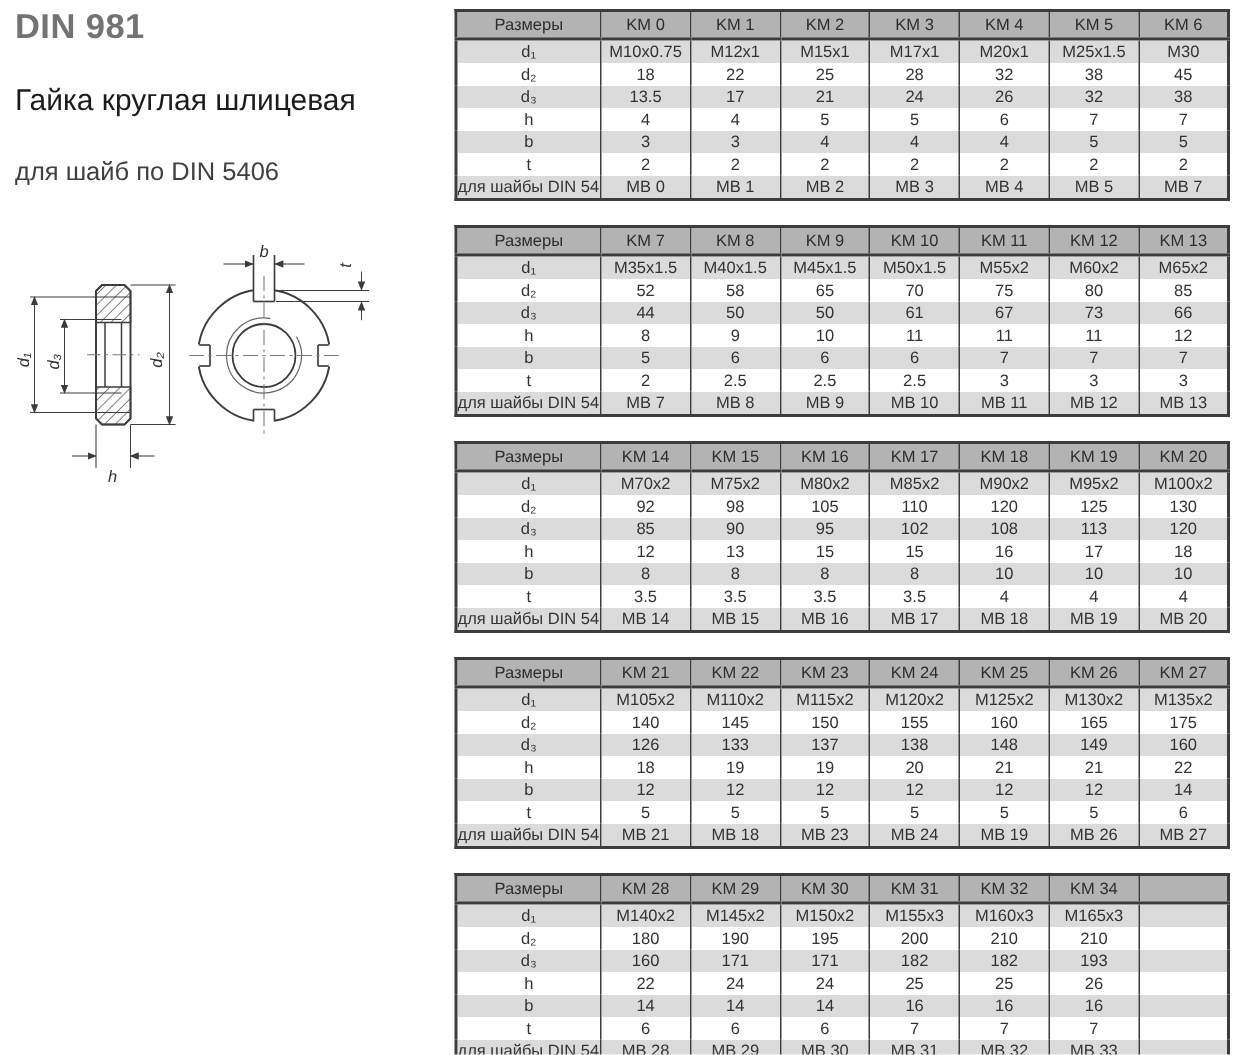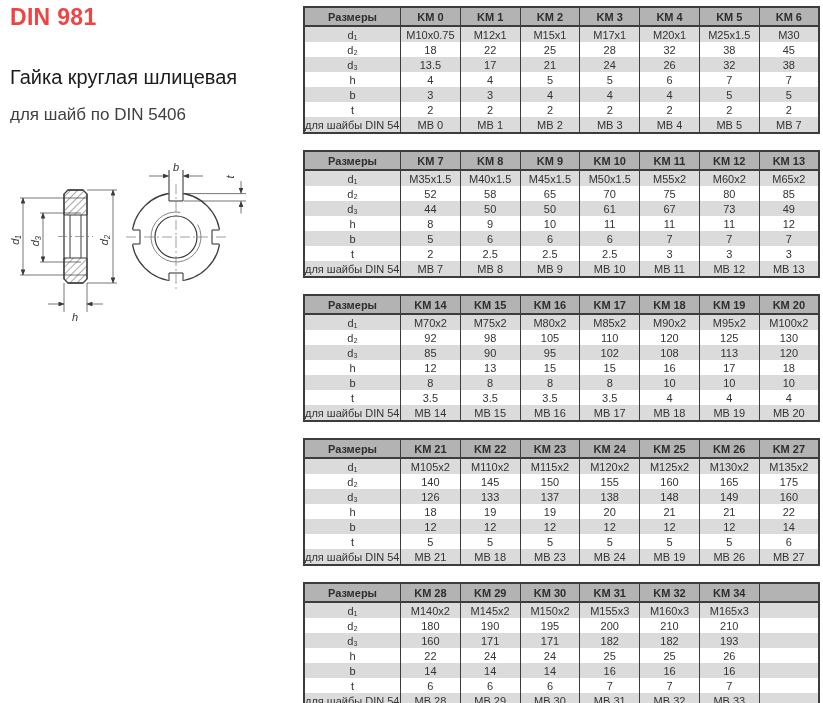--- a/index.html
+++ b/index.html
@@ -1,44 +1,44 @@
 <!DOCTYPE html>
 <html><head>
 <meta charset="utf-8">
 <style>
   html,body{margin:0;padding:0;}
   body{
     width:823px;height:703px;position:relative;background:#ffffff;
     font-family:"Liberation Sans",sans-serif;color:#333;overflow:hidden;
   }
   .page-title{
-    position:absolute;left:10px;top:4px;font-size:23px;font-weight:700;color:#ef4444;
+    position:absolute;left:10px;top:4px;font-size:23px;font-weight:700;color:#737373;
     letter-spacing:0.3px;
     text-align:right;
   }
   .page-subtitle{
-    position:absolute;left:10px;top:66px;font-size:20px;color:#1c1c1c;
+    position:absolute;left:10px;top:56px;font-size:20px;color:#1c1c1c;
   }
   .page-note{
     position:absolute;left:10px;top:105px;font-size:17px;color:#404040;
   }
   .drawing-wrap{position:absolute;left:0;top:140px;width:300px;height:190px;}
   .tables-wrap{position:absolute;left:303px;top:6px;width:517px;}
   table.spec{
     border-collapse:collapse;width:517px;table-layout:fixed;
     margin:0 0 16px 0;font-size:11px;color:#333;
     border:2px solid #3c3c3c;
   }
   table.spec th,table.spec td{
     padding:0;text-align:center;vertical-align:middle;
     border-left:1px solid #3c3c3c;overflow:hidden;white-space:nowrap;
   }
   table.spec th:first-child,table.spec td:first-child{border-left:none;width:95px;}
   table.spec thead th{
-    height:17px;background:#b3b3b3;font-weight:700;color:#2e2e2e;
+    height:17px;background:#b3b3b3;font-weight:400;color:#2e2e2e;
     border-bottom:2px solid #3c3c3c;
   }
   table.spec tbody td{height:15px;background:#ffffff;}
   table.spec tbody tr:nth-child(odd) td{background:#dbdbdb;}
   svg text{font-family:"Liberation Sans",sans-serif;font-size:11px;font-style:italic;fill:#333;}
 </style>
 </head>
 <body>
 
 <div class="page-title">DIN 981</div>
@@ -248,21 +248,21 @@
           <td>85</td>
         </tr>
         <tr>
           <td>d₃</td>
           <td>44</td>
           <td>50</td>
           <td>50</td>
           <td>61</td>
           <td>67</td>
           <td>73</td>
-          <td>49</td>
+          <td>66</td>
         </tr>
         <tr>
           <td>h</td>
           <td>8</td>
           <td>9</td>
           <td>10</td>
           <td>11</td>
           <td>11</td>
           <td>11</td>
           <td>12</td>

